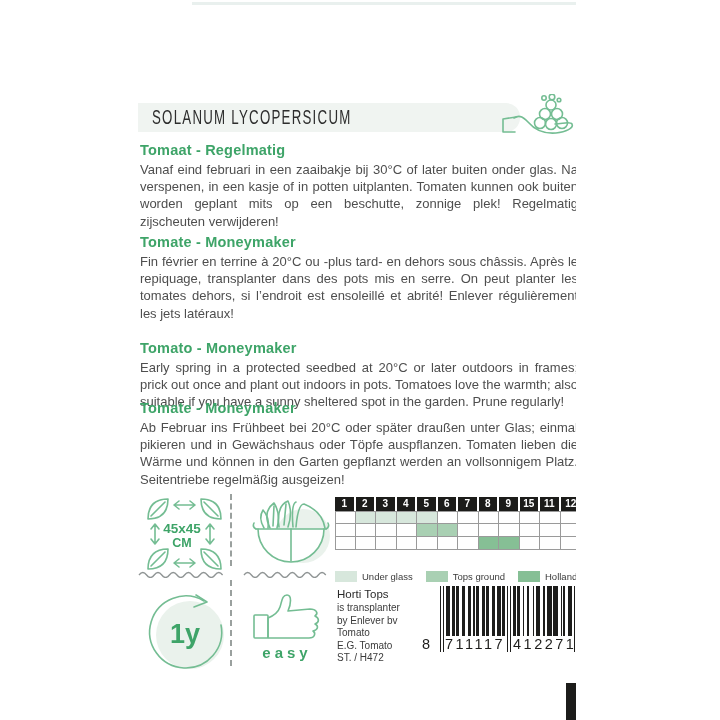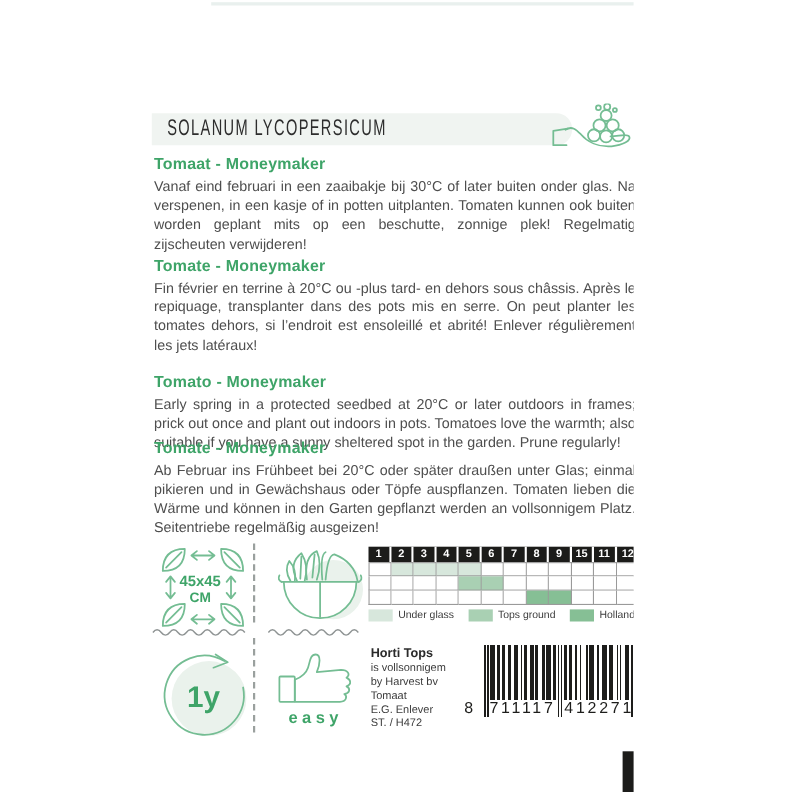--- a/index.html
+++ b/index.html
@@ -35,26 +35,26 @@
           font-size:15px;font-weight:bold;color:#3ea468;letter-spacing:4px;}
 
   .calendar{position:absolute;left:335px;top:497px;width:246px;}
   .cal-grid{display:grid;grid-template-columns:repeat(12,1fr);}
   .cal-head{height:14px;background:#1c1c1a;color:#ffffff;font-size:10px;font-weight:bold;
           line-height:14px;text-align:center;border-right:2px solid #ffffff;box-sizing:border-box;}
   .cal-head:nth-child(12n){border-right:none;}
   .cal-cell{height:13px;background:#ffffff;border-right:1px solid #9a9a9a;border-bottom:1px solid #9a9a9a;box-sizing:border-box;}
   .cal-cell.first-col{border-left:1px solid #9a9a9a;}
   .cal-cell.first-row{border-top:1px solid #9a9a9a;}
-  .cal-legend{display:flex;align-items:center;margin-top:4px;}
+  .cal-legend{display:flex;align-items:center;margin-top:21px;}
   .legend-swatch{width:22px;height:11px;margin-right:5px;flex:none;}
   .legend-label{font-size:9.5px;color:#3b3b3b;margin-right:13px;white-space:nowrap;}
 
   .distributor{position:absolute;left:337px;top:588px;width:90px;color:#3b3b3b;}
-  .distributor .dist-name{font-size:11.5px;font-weight:bold;color:#2b2b2b;margin-bottom:2px;}
+  .distributor .dist-name{font-size:11.5px;font-weight:normal;color:#2b2b2b;margin-bottom:2px;}
   .distributor .dist-line{font-size:10px;line-height:12.5px;}
 
   .barcode{position:absolute;left:424px;top:586px;width:156px;height:70px;}
   .barcode svg{position:absolute;left:16px;top:0;width:138px;height:66px;}
   .bc-digit{position:absolute;top:50px;font-size:14.5px;color:#1d1d1b;font-family:"Liberation Sans",sans-serif;}
   .bc-first{left:-2px;}
   .bc-left{left:20px;width:62px;text-align:center;letter-spacing:2.5px;}
   .bc-right{left:89px;width:62px;text-align:center;letter-spacing:2.5px;}
 
   .corner-mark{position:absolute;left:566px;top:683px;width:13px;height:37px;background:#1c1c1a;}
@@ -80,21 +80,21 @@
       <circle cx="45" cy="20" r="5.5"></circle>
         <circle cx="57" cy="20" r="5.5"></circle>
       <circle cx="51" cy="11" r="5"></circle>
       <circle cx="44" cy="4" r="2.2"></circle>
         <circle cx="52" cy="3" r="2.8"></circle>
         <circle cx="59" cy="6" r="1.8"></circle>
     </g>
   </svg>
 
   <div class="lang sec-nl">
-    <h3>Tomaat - Moneymaker</h3>
+    <h3>Tomaat - Regelmatig</h3>
     <p>Vanaf eind februari in een zaaibakje bij 30°C of later buiten onder glas. Na verspenen, in een kasje of in potten uitplanten. Tomaten kunnen ook buiten worden geplant mits op een beschutte, zonnige plek! Regelmatig zijscheuten verwijderen!</p>
   </div>
   <div class="lang sec-fr">
     <h3>Tomate - Moneymaker</h3>
     <p>Fin février en terrine à 20°C ou -plus tard- en dehors sous châssis. Après le repiquage, transplanter dans des pots mis en serre. On peut planter les tomates dehors, si l’endroit est ensoleillé et abrité! Enlever régulièrement les jets latéraux!</p>
   </div>
   <div class="lang sec-en">
     <h3>Tomato - Moneymaker</h3>
     <p>Early spring in a protected seedbed at 20°C or later outdoors in frames; prick out once and plant out indoors in pots. Tomatoes love the warmth; also suitable if you have a sunny sheltered spot in the garden. Prune regularly!</p>
   </div>
@@ -224,24 +224,24 @@
         <span class="legend-label">Under glass</span>
         <span class="legend-swatch" style="background: rgb(169, 208, 179);"></span>
         <span class="legend-label">Tops ground</span>
         <span class="legend-swatch" style="background: rgb(134, 191, 149);"></span>
         <span class="legend-label">Holland</span>
       </div>
   </div>
 
   <div class="distributor">
     <div class="dist-name">Horti Tops</div>
-    <div class="dist-line">is vollsonnigem</div>
-    <div class="dist-line">by Harvest bv</div>
-    <div class="dist-line">Tomaat</div>
-    <div class="dist-line">E.G. Enlever</div>
+    <div class="dist-line">is transplanter</div>
+    <div class="dist-line">by Enlever bv</div>
+    <div class="dist-line">Tomato</div>
+    <div class="dist-line">E.G. Tomato</div>
     <div class="dist-line">ST. / H472</div>
   </div>
 
   <div class="barcode">
     <svg id="barcode-svg" viewBox="0 0 95 66" preserveAspectRatio="none" shape-rendering="crispEdges">
         <rect x="0" y="0" width="1" height="66" fill="#1d1d1b"></rect>
         <rect x="2" y="0" width="1" height="66" fill="#1d1d1b"></rect>
         <rect x="4" y="0" width="1" height="50" fill="#1d1d1b"></rect>
         <rect x="5" y="0" width="1" height="50" fill="#1d1d1b"></rect>
         <rect x="6" y="0" width="1" height="50" fill="#1d1d1b"></rect>

